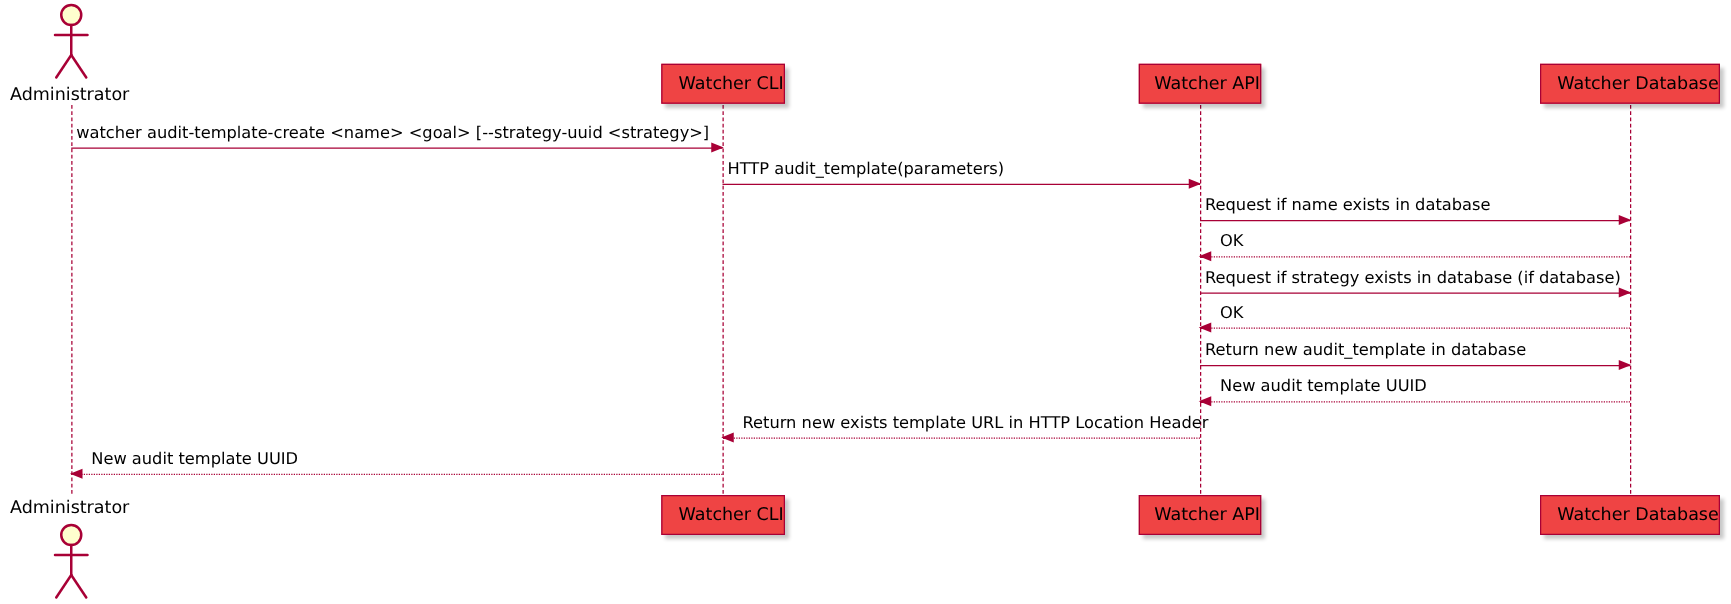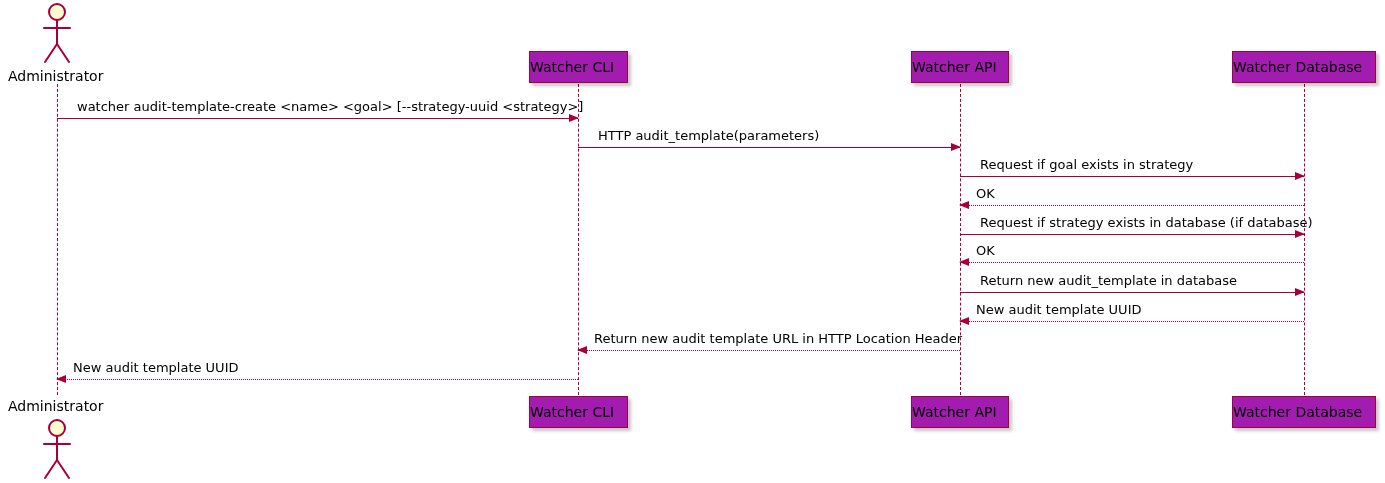--- a/index.html
+++ b/index.html
@@ -16,27 +16,27 @@
   .lifeline{
     position:absolute;
     width:0;
     border-left:1px dashed #A80036;
   }
 
   
   .participant{
     position:absolute;
     box-sizing:border-box;
-    background:#a21caf;
+    background:#ef4444;
     border:1.5px solid #A80036;
     color:#000000;
     font-size:14px;
     line-height:30px;
     height:32px;
-    text-align:left;
+    text-align:right;
     white-space:nowrap;
     box-shadow:3px 3px 3px rgba(0,0,0,0.22);
   }
 
   
   .actor{position:absolute;}
   .actor-label{
     position:absolute;
     font-size:14px;
     color:#000000;
@@ -58,21 +58,21 @@
   }
   .msg.right .head{right:-1px;border-left:10px solid #A80036;}
   .msg.left  .head{left:-1px; border-right:10px solid #A80036;}
   .msg .label{
     position:absolute;
     bottom:4px;
     font-size:13px;
     color:#000000;
     white-space:nowrap;
   }
-  .msg.right .label{left:20px;}
+  .msg.right .label{left:4px;}
   .msg.left  .label{left:16px;text-align:right;}
 </style>
 </head>
 <body>
 
 <div id="diagram">
 
   <div class="lifeline" style="left:57px;top:84px;height:311px;"></div>
   <div class="lifeline" style="left:578px;top:84px;height:311px;"></div>
   <div class="lifeline" style="left:960px;top:84px;height:311px;"></div>
@@ -120,21 +120,21 @@
 
   <div class="msg right" style="left:578px;top:147px;width:382px;">
     <span class="line"></span>
     <span class="head"></span>
     <span class="label">HTTP audit_template(parameters)</span>
   </div>
 
   <div class="msg right" style="left:960px;top:176px;width:344px;">
     <span class="line"></span>
     <span class="head"></span>
-    <span class="label">Request if goal exists in strategy</span>
+    <span class="label">Request if name exists in database</span>
   </div>
 
   <div class="msg left dotted" style="left:960px;top:205px;width:344px;">
     <span class="line"></span>
     <span class="head"></span>
     <span class="label">OK</span>
   </div>
 
   <div class="msg right" style="left:960px;top:234px;width:344px;">
     <span class="line"></span>
@@ -156,21 +156,21 @@
 
   <div class="msg left dotted" style="left:960px;top:321px;width:344px;">
     <span class="line"></span>
     <span class="head"></span>
     <span class="label">New audit template UUID</span>
   </div>
 
   <div class="msg left dotted" style="left:578px;top:350px;width:382px;">
     <span class="line"></span>
     <span class="head"></span>
-    <span class="label">Return new audit template URL in HTTP Location Header</span>
+    <span class="label">Return new exists template URL in HTTP Location Header</span>
   </div>
 
   <div class="msg left dotted" style="left:57px;top:379px;width:521px;">
     <span class="line"></span>
     <span class="head"></span>
     <span class="label">New audit template UUID</span>
   </div>
 
 </div>
 

